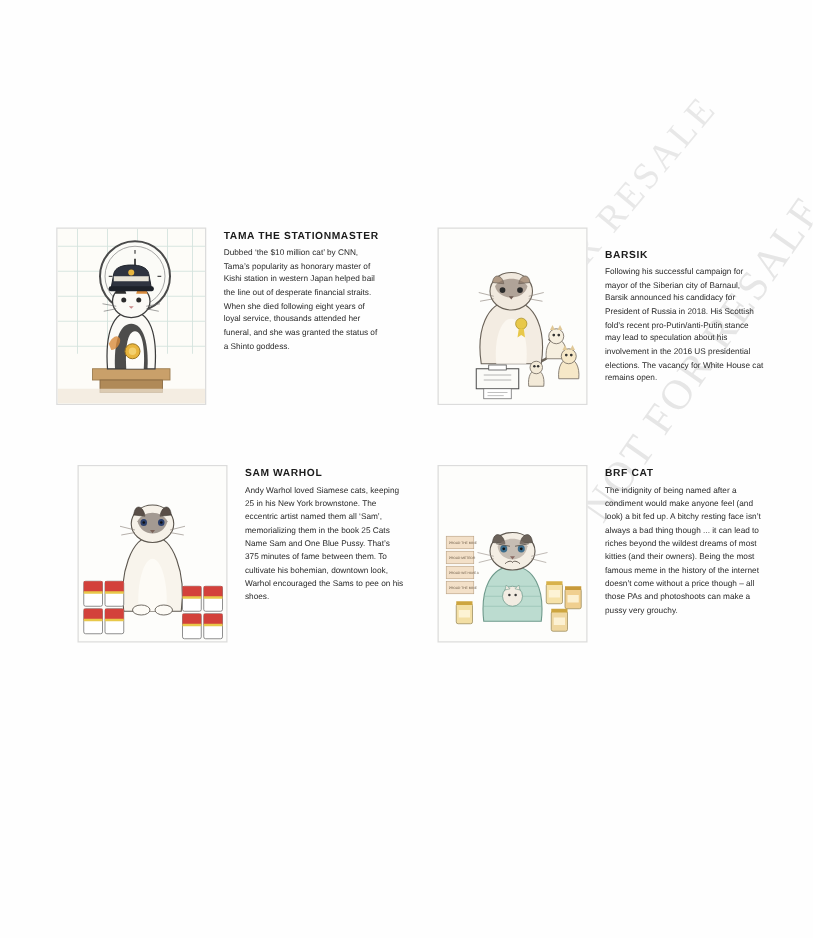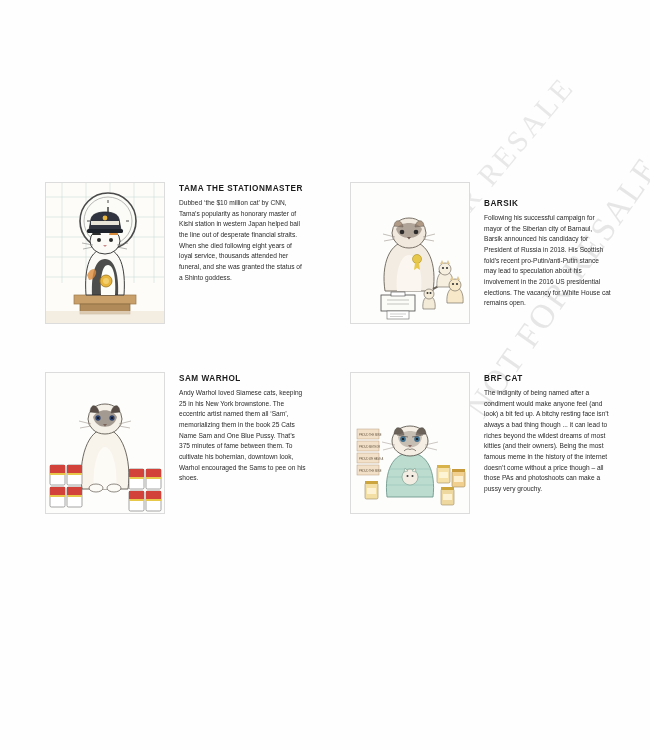--- a/index.html
+++ b/index.html
@@ -81,21 +81,21 @@
     font-family: "Liberation Sans", sans-serif;
     margin: 0;
   }
 
   
   .ill { position: absolute; left: 0; top: 0; width: 100%; height: 100%; }
 
   
   #entry-tama   { left: 45px;  top: 182px; }
   #entry-barsik { left: 350px; top: 182px; align-items: center; }
-  #entry-warhol { left: 45px;  top: 372px; justify-content: center; }
+  #entry-warhol { left: 62px;  top: 372px; justify-content: center; }
   #entry-brf    { left: 350px; top: 372px; }
 </style>
 </head>
 <body>
 
 <div class="page">
 
   <div class="watermark">NOT FOR RESALE</div>
   <div class="watermark2">NOT FOR RESALE</div>
 

